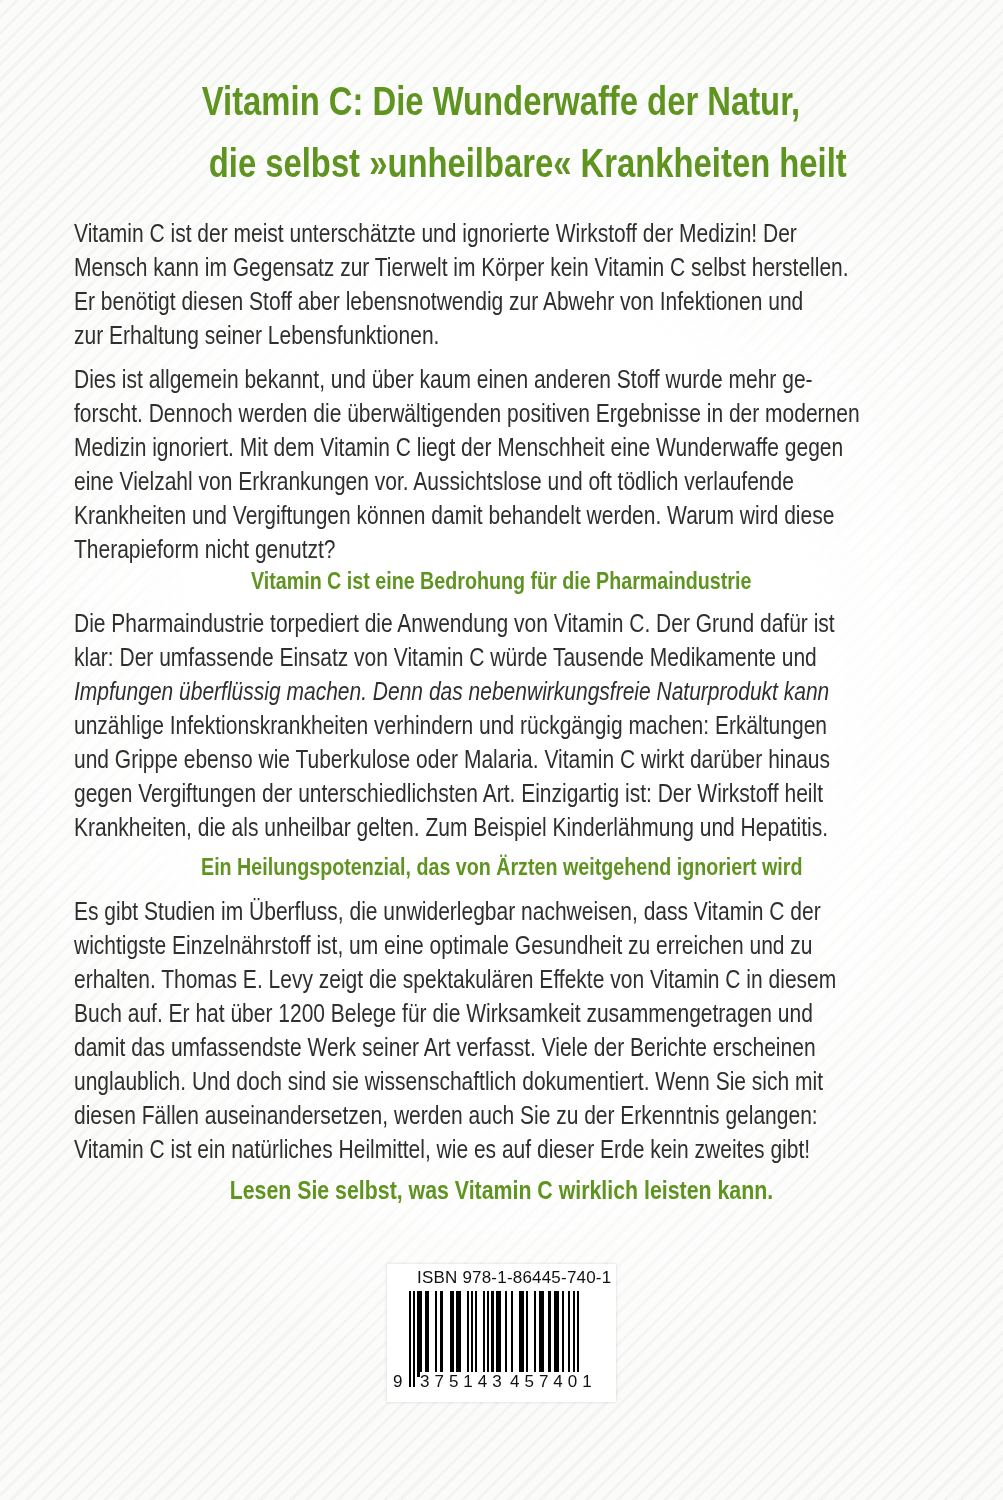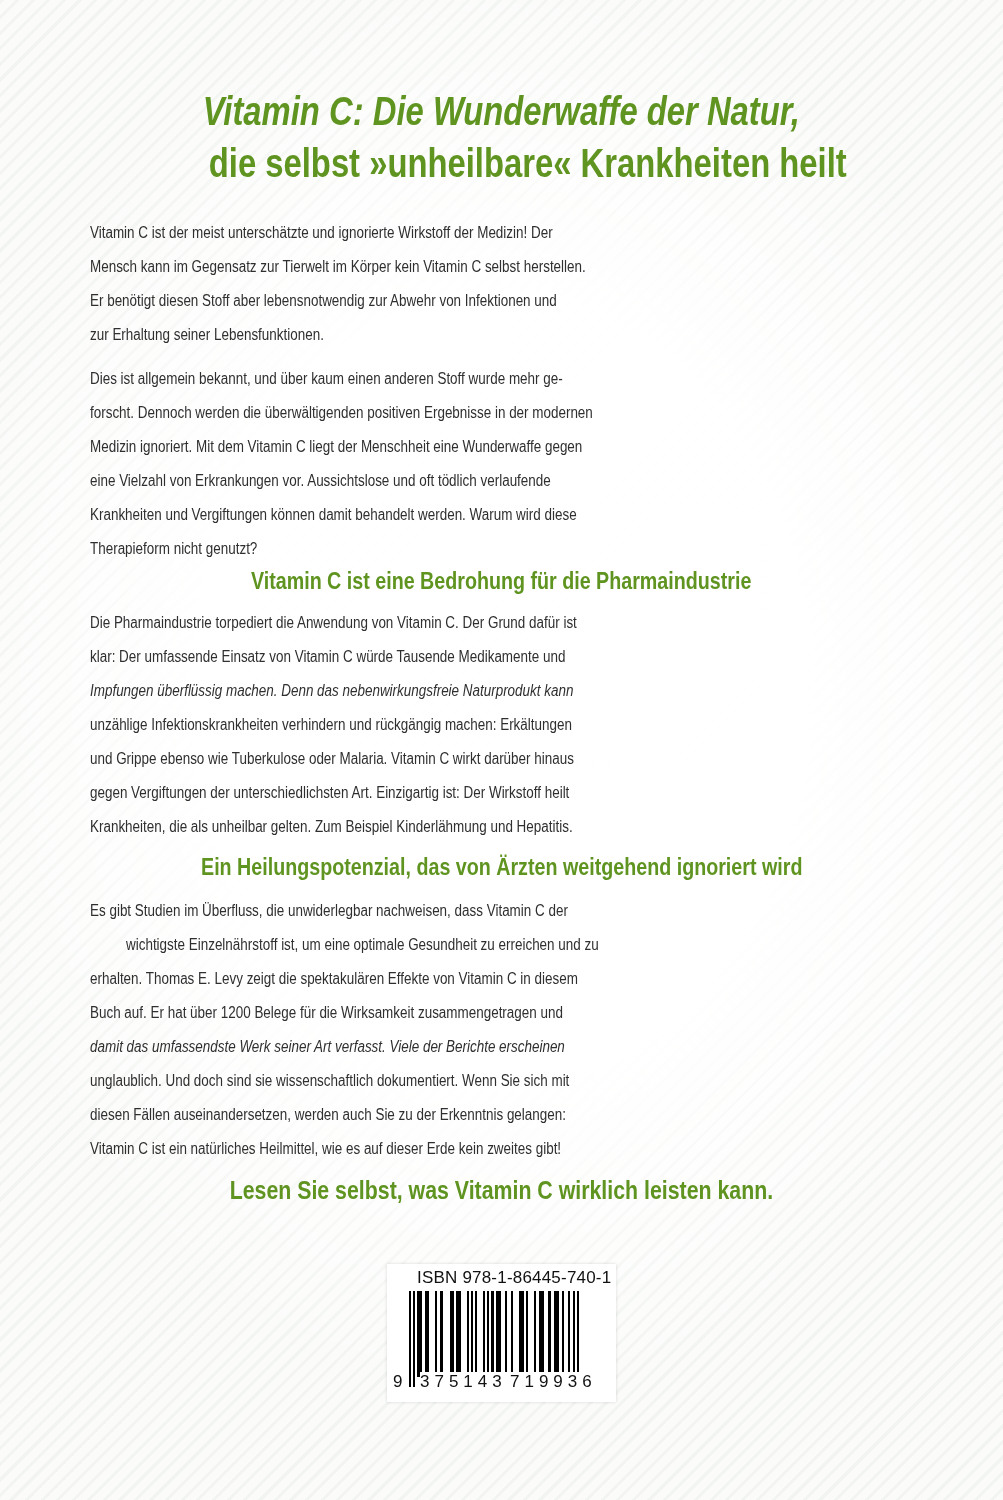--- a/index.html
+++ b/index.html
@@ -10,21 +10,21 @@
       repeating-linear-gradient(135deg, rgba(200,210,200,0.18) 0px, rgba(200,210,200,0.18) 3px, transparent 3px, transparent 11px);
     font-family: "Liberation Sans", sans-serif;
   }
   .fade {
     position: absolute; left: 0; top: 0; width: 1003px; height: 1500px;
     background: radial-gradient(ellipse 560px 720px at 50% 46%, rgba(255,255,255,0.97) 55%, rgba(255,255,255,0.0) 100%);
     pointer-events: none;
   }
   .content { position: absolute; left: 0; top: 0; width: 1003px; }
   .cond { transform: scaleX(0.84); transform-origin: 0 0; white-space: nowrap; }
-  .line { position: absolute; left: 90px; color: #2f2f2f; font-size: 16px; line-height: 34px; }
+  .line { position: absolute; left: 74px; color: #2f2f2f; font-size: 25px; line-height: 34px; }
   .title-line {
     position: absolute; left: 0; width: 1003px; text-align: center;
     color: #5f9420; font-size: 41px; font-weight: bold; line-height: 46px;
   }
   .title-line span { display: inline-block; transform: scaleX(0.80); transform-origin: 50% 0; white-space: nowrap; }
   .sub {
     position: absolute; left: 0; width: 1003px; text-align: center;
     color: #5f9420; font-size: 24px; font-weight: bold; line-height: 30px;
   }
   .sub span { display: inline-block; transform: scaleX(0.82); transform-origin: 50% 0; white-space: nowrap; }
@@ -38,21 +38,21 @@
   .bar.long { height: 96px; }
   .digits { position: absolute; top: 108px; font-size: 17px; color: #111; letter-spacing: 5px; background: #fff; }
 </style>
 </head>
 <body>
 
 <div class="fade"></div>
 
 <div class="content">
 
-  <div class="title-line" style="top:88px;font-style:italic;"><span>Vitamin C: Die Wunderwaffe der Natur,</span></div>
+  <div class="title-line" style="top:78px;"><span>Vitamin C: Die Wunderwaffe der Natur,</span></div>
   <div class="title-line" style="top:140px;padding-left:26px;"><span>die selbst »unheilbare« Krankheiten heilt</span></div>
 
   <div class="line" style="top:216px;">
       <div class="cond">Vitamin C ist der meist unterschätzte und ignorierte Wirkstoff der Medizin! Der</div>
     </div>
   <div class="line" style="top:250px;">
       <div class="cond">Mensch kann im Gegensatz zur Tierwelt im Körper kein Vitamin C selbst herstellen.</div>
     </div>
   <div class="line" style="top:284px;">
       <div class="cond">Er benötigt diesen Stoff aber lebensnotwendig zur Abwehr von Infektionen und</div>
@@ -102,30 +102,30 @@
     </div>
   <div class="line" style="top:810px;">
       <div class="cond">Krankheiten, die als unheilbar gelten. Zum Beispiel Kinderlähmung und Hepatitis.</div>
     </div>
 
   <div class="sub" style="top:852px;"><span>Ein Heilungspotenzial, das von Ärzten weitgehend ignoriert wird</span></div>
 
   <div class="line" style="top:894px;">
       <div class="cond">Es gibt Studien im Überfluss, die unwiderlegbar nachweisen, dass Vitamin C der</div>
     </div>
-  <div class="line" style="top:928px;margin-left:36px;">
+  <div class="line" style="top:928px;">
       <div class="cond">wichtigste Einzelnährstoff ist, um eine optimale Gesundheit zu erreichen und zu</div>
     </div>
   <div class="line" style="top:962px;">
       <div class="cond">erhalten. Thomas E. Levy zeigt die spektakulären Effekte von Vitamin C in diesem</div>
     </div>
   <div class="line" style="top:996px;">
       <div class="cond">Buch auf. Er hat über 1200 Belege für die Wirksamkeit zusammengetragen und</div>
     </div>
-  <div class="line" style="top:1030px;font-style:italic;">
+  <div class="line" style="top:1030px;">
       <div class="cond">damit das umfassendste Werk seiner Art verfasst. Viele der Berichte erscheinen</div>
     </div>
   <div class="line" style="top:1064px;">
       <div class="cond">unglaublich. Und doch sind sie wissenschaftlich dokumentiert. Wenn Sie sich mit</div>
     </div>
   <div class="line" style="top:1098px;">
       <div class="cond">diesen Fällen auseinandersetzen, werden auch Sie zu der Erkenntnis gelangen:</div>
     </div>
   <div class="line" style="top:1132px;">
       <div class="cond">Vitamin C ist ein natürliches Heilmittel, wie es auf dieser Erde kein zweites gibt!</div>
@@ -159,16 +159,16 @@
       <div class="bar" style="width:5px;margin-right:4px;"></div>
       <div class="bar" style="width:3px;margin-right:3px;"></div>
       <div class="bar" style="width:5px;margin-right:3px;"></div>
       <div class="bar" style="width:2px;margin-right:4px;"></div>
       <div class="bar" style="width:2px;margin-right:3px;"></div>
       <div class="bar long" style="width:2px;margin-right:2px;"></div>
       <div class="bar long" style="width:2px;margin-right:0;"></div>
     </div>
     <div class="digits" style="left:6px; letter-spacing:0;">9</div>
     <div class="digits" style="left:33px;">375143</div>
-    <div class="digits" style="left:123px;">719936</div>
+    <div class="digits" style="left:123px;">457401</div>
   </div>
 
 </div>
 
 </body></html>

